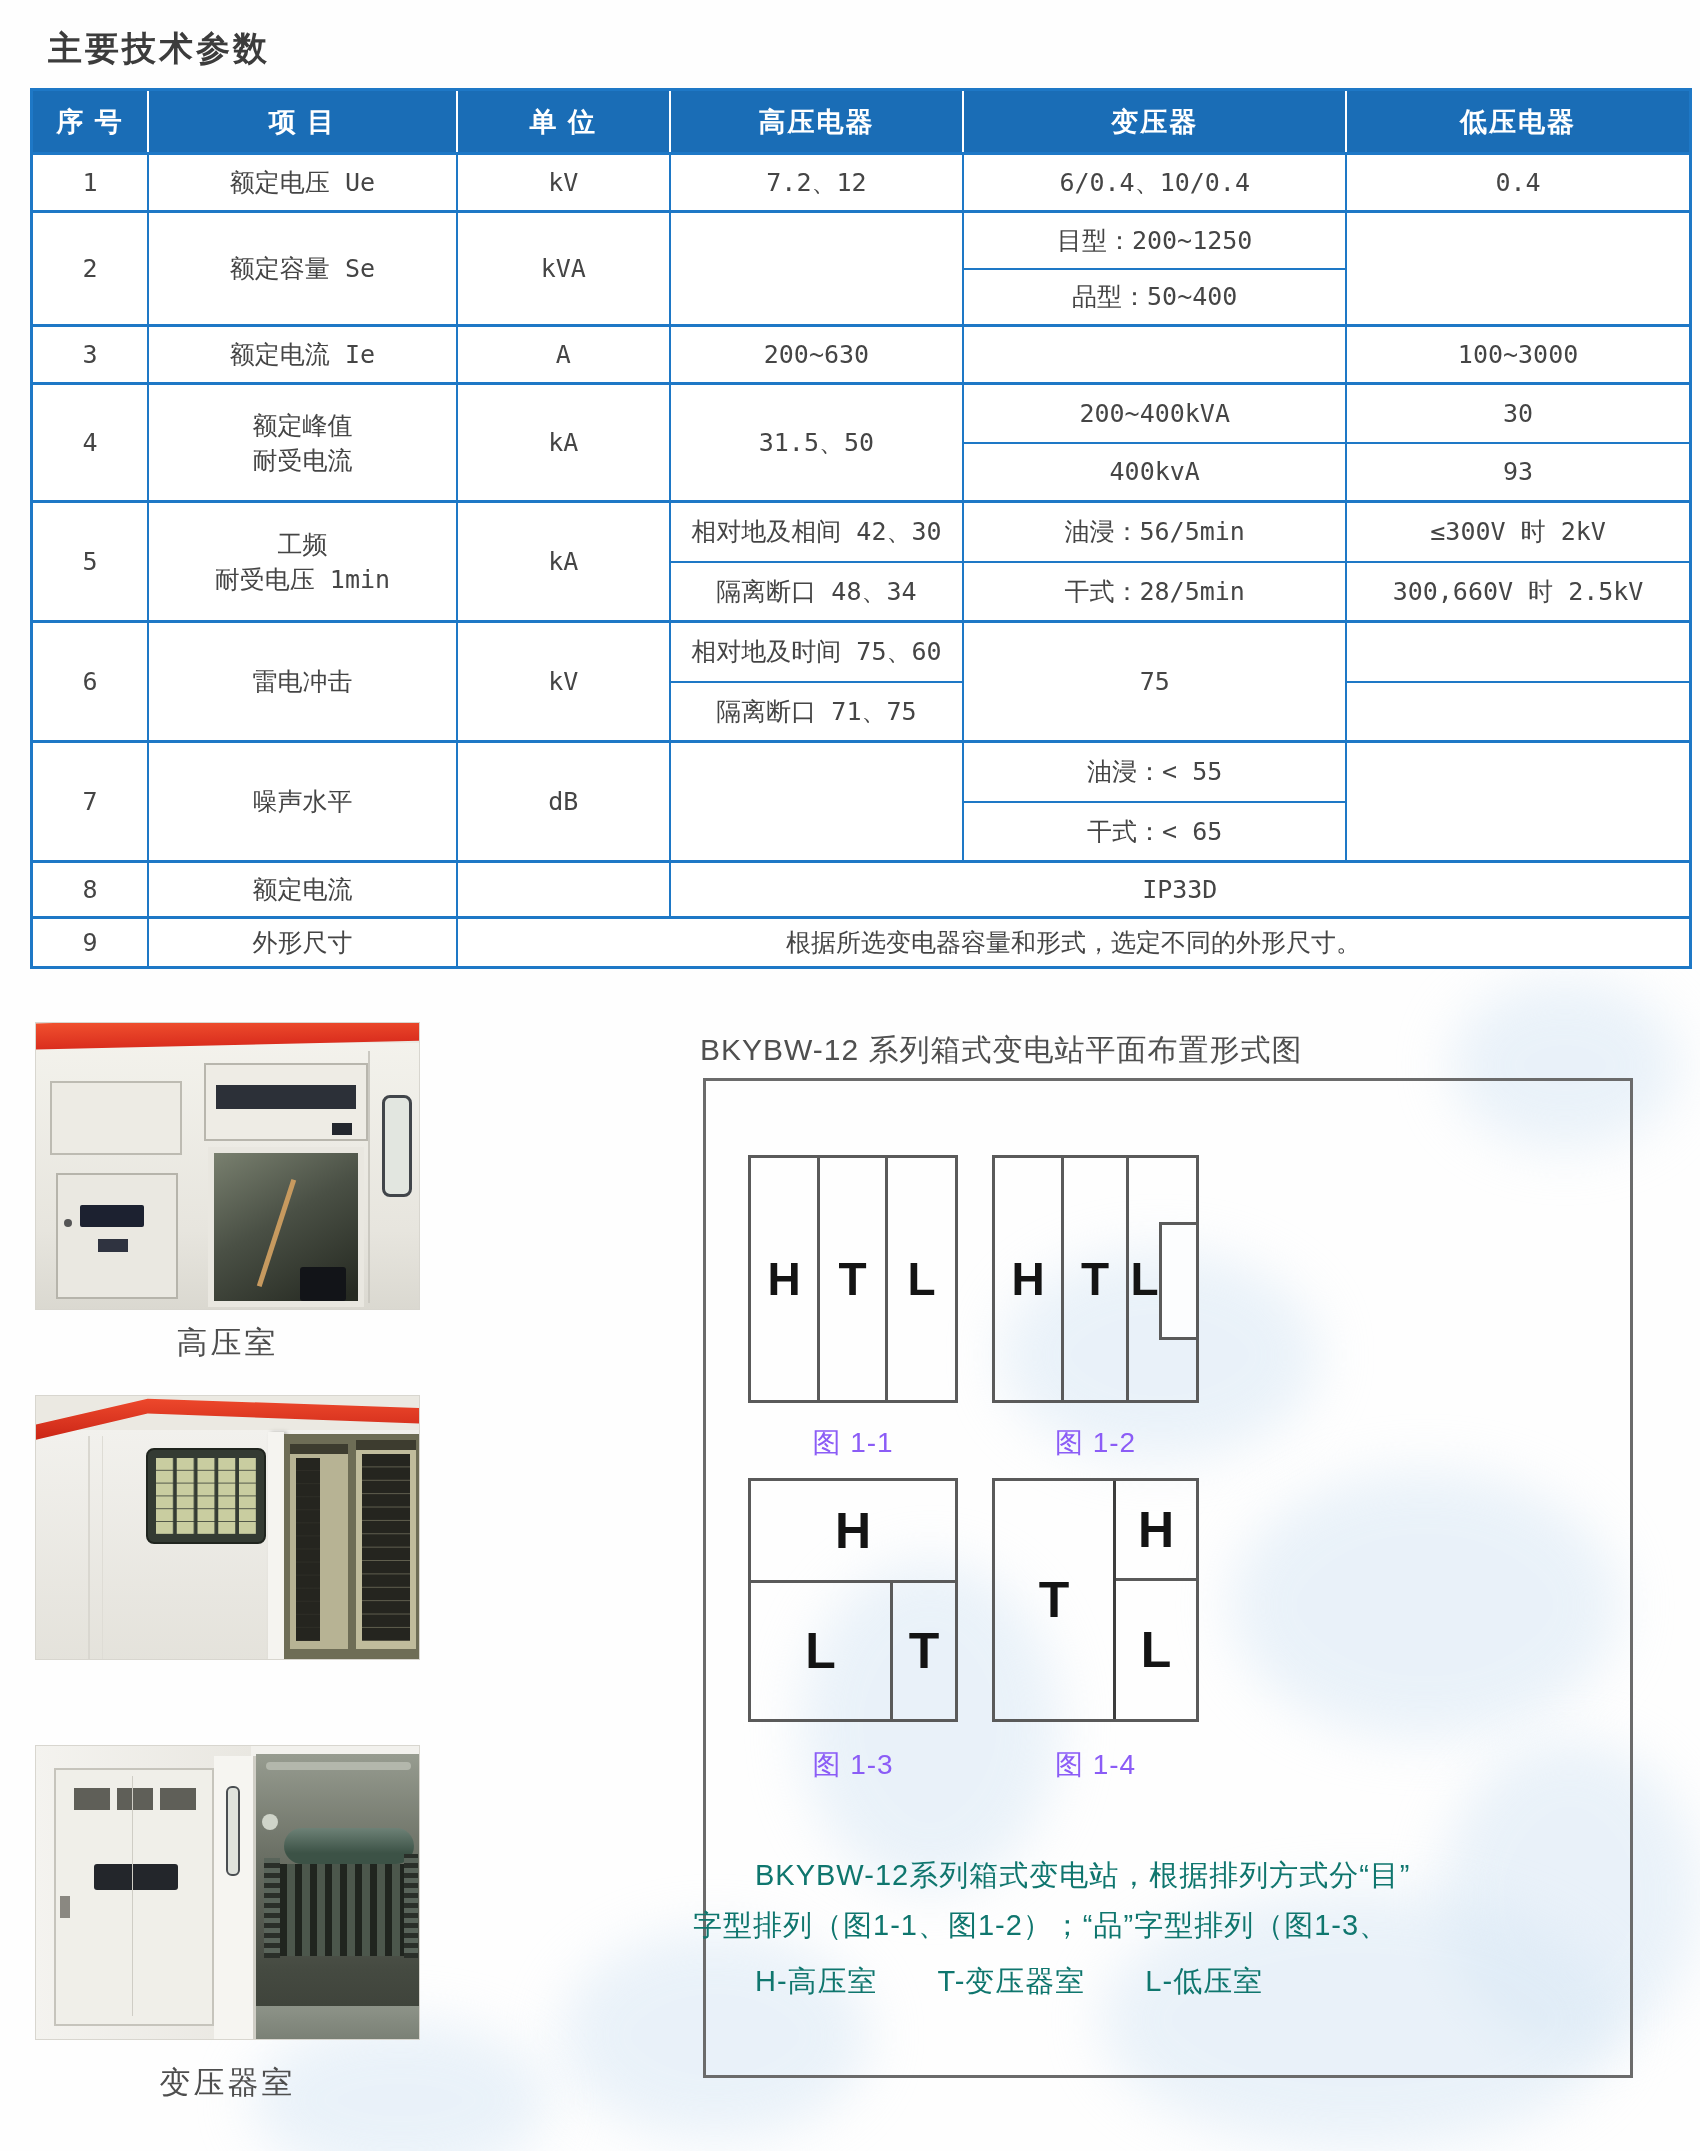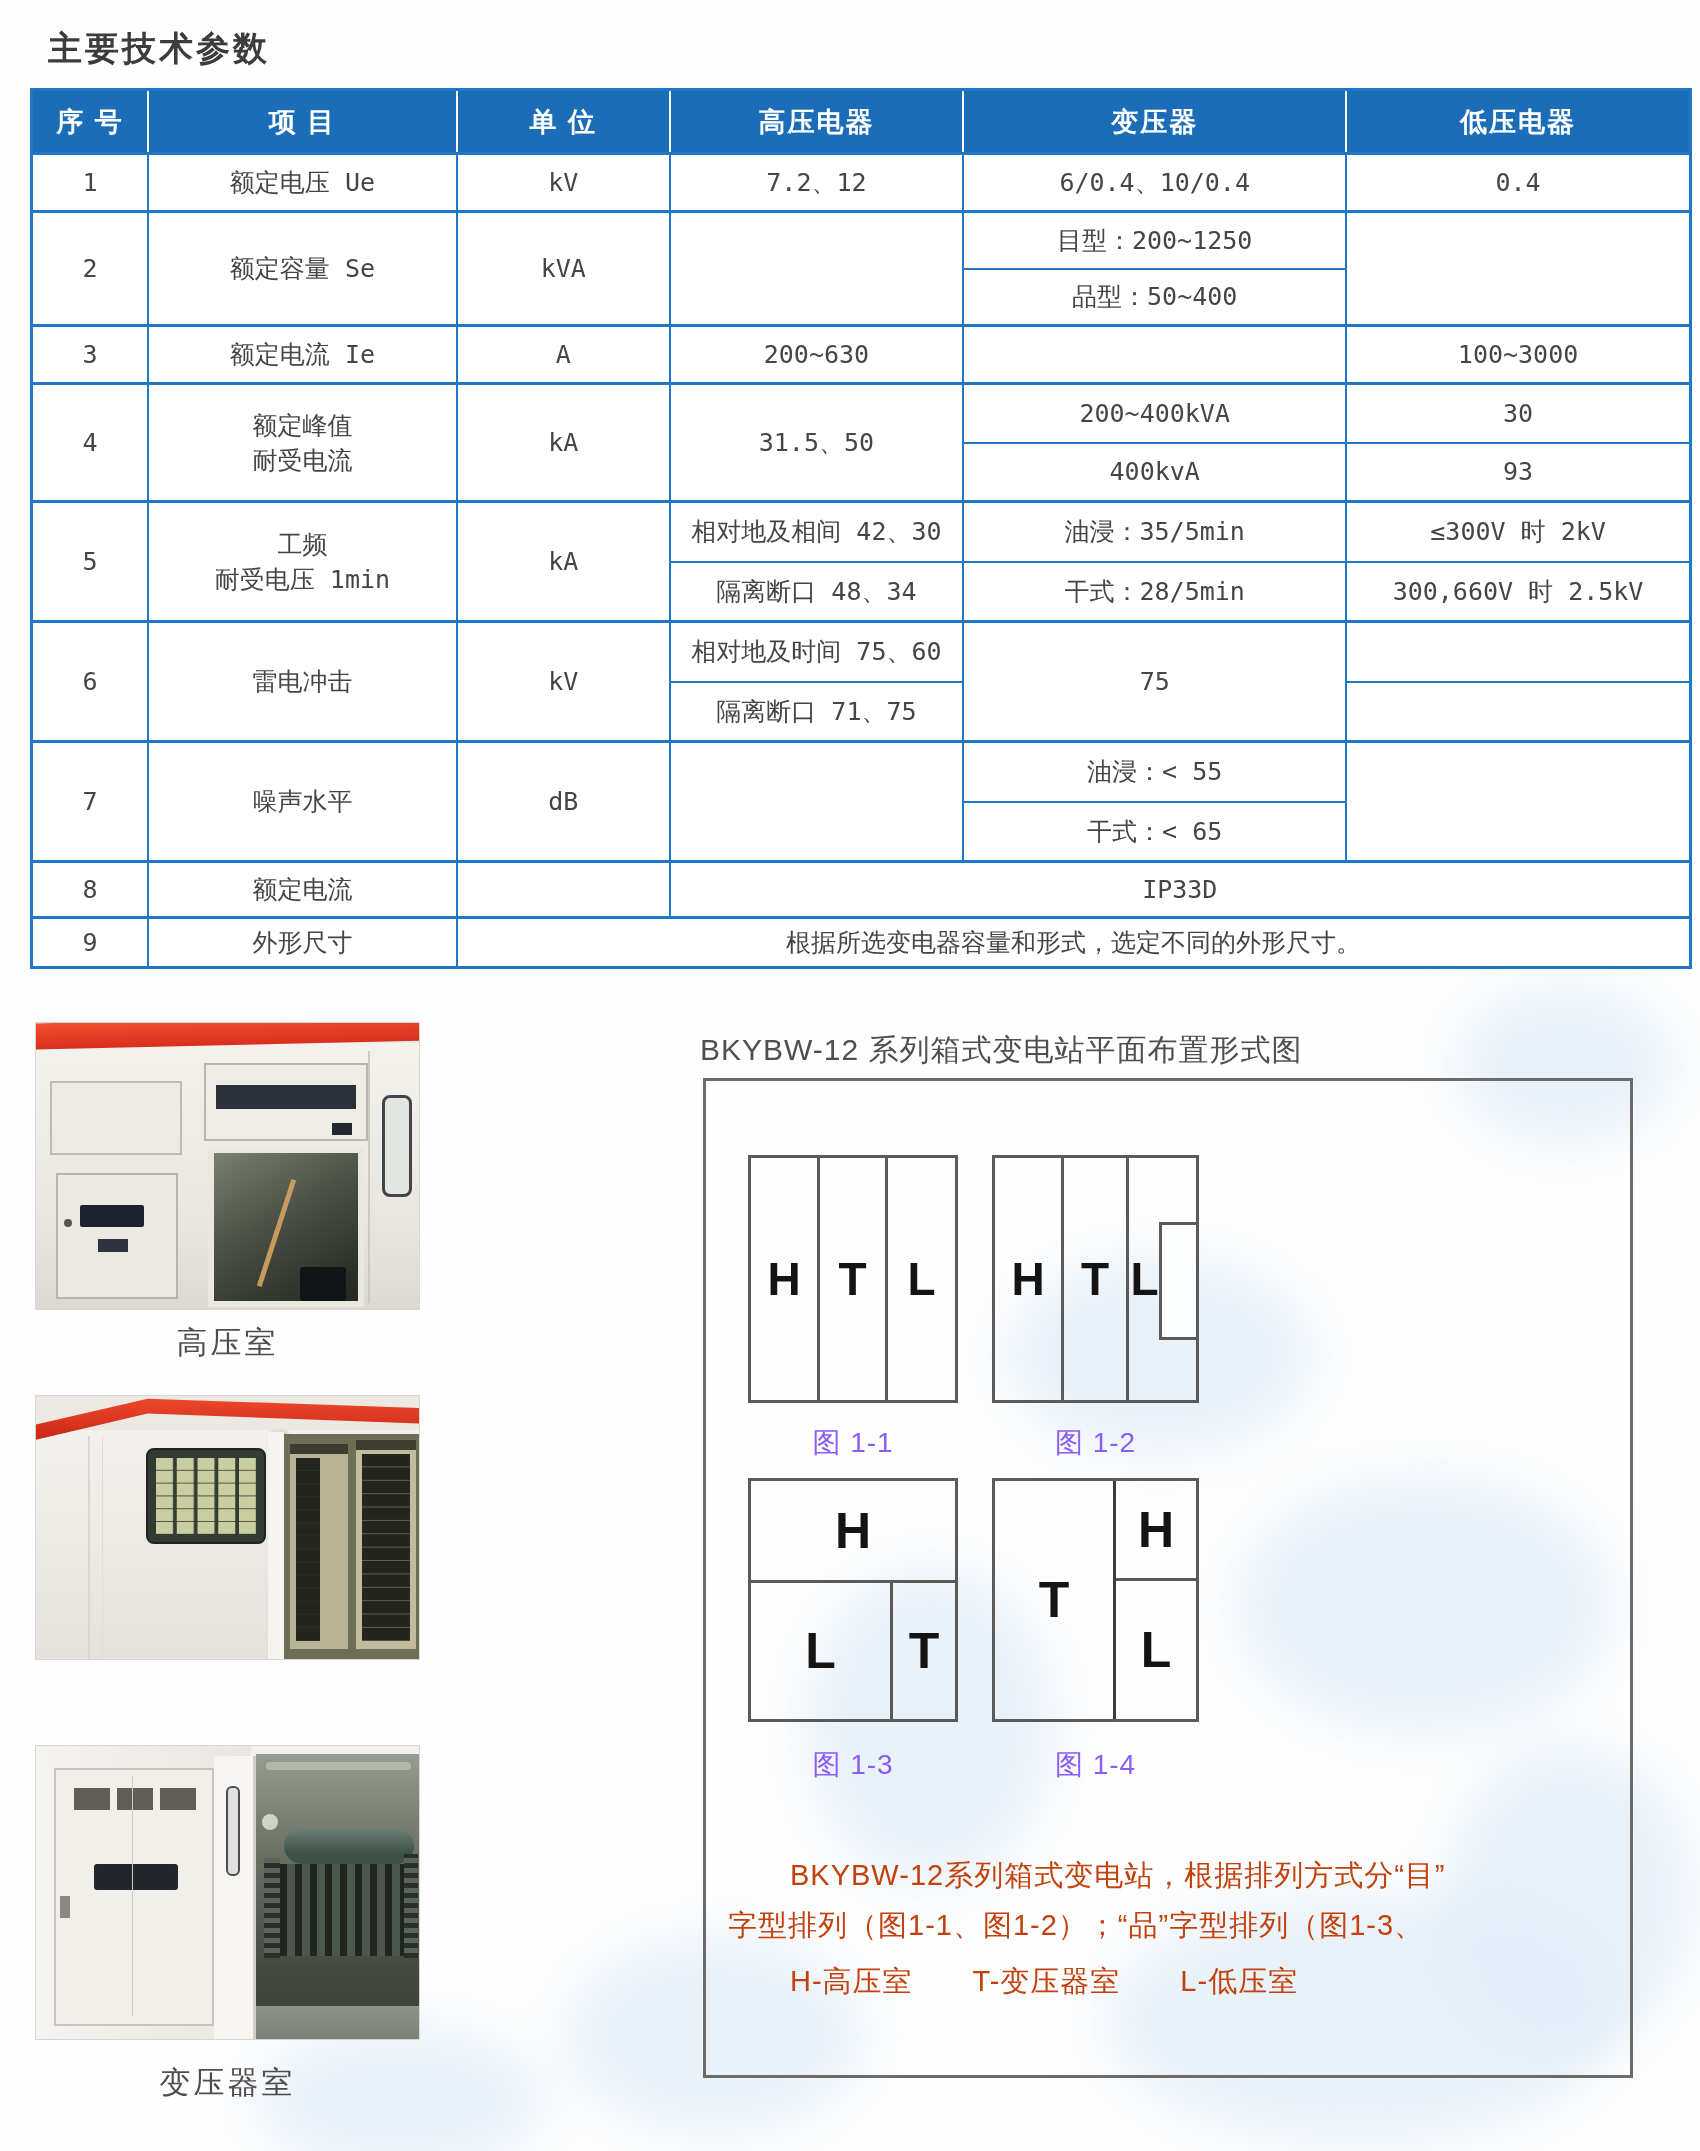--- a/index.html
+++ b/index.html
@@ -105,21 +105,21 @@
   .f3-bottom { display:flex; height:136px; }
   .f3-t { width:142px; border-right:3px solid #5a5a5a; }
   .f3-l { flex:1; }
   .f4 { display:flex; height:100%; }
   .f4-t { width:121px; border-right:3px solid #3d3d3d; }
   .f4-right { flex:1; display:flex; flex-direction:column; }
   .f4-h { height:100px; border-bottom:3px solid #5a5a5a; }
   .f4-l { flex:1; }
   .fig-cap { position:absolute; text-align:center; font-size:28px; color:#8b5cf6; letter-spacing:1px; z-index:1; }
 
-  .panel-desc { position:absolute; left:728px; top:1850px; width:884px; font-size:29px; color:#c2410c;
+  .panel-desc { position:absolute; left:693px; top:1850px; width:884px; font-size:29px; color:#0f766e;
                 line-height:50px; z-index:1; letter-spacing:1px; }
   .panel-desc .indent { text-indent:62px; }
   .panel-legend { margin-top:6px; padding-left:62px; }
 </style>
 </head>
 <body>
 
 <div class="pg">
 
   <div class="wm" style="left:1000px;top:1250px;width:320px;height:210px;"></div>
@@ -194,21 +194,21 @@
       <td>93</td>
     </tr>
     <tr class="major" style="height:60px">
       <td rowspan="2">5</td>
       <td rowspan="2">
         <span class="ln">工频</span>
         <span class="ln">耐受电压 1min</span>
       </td>
       <td rowspan="2">kA</td>
       <td>相对地及相间 42、30</td>
-      <td>油浸：35/5min</td>
+      <td>油浸：56/5min</td>
       <td>≤300V 时 2kV</td>
     </tr>
     <tr style="height:60px">
       <td>隔离断口 48、34</td>
       <td>干式：28/5min</td>
       <td>300,660V 时 2.5kV</td>
     </tr>
     <tr class="major" style="height:60px">
       <td rowspan="2">6</td>
       <td rowspan="2">雷电冲击</td>

